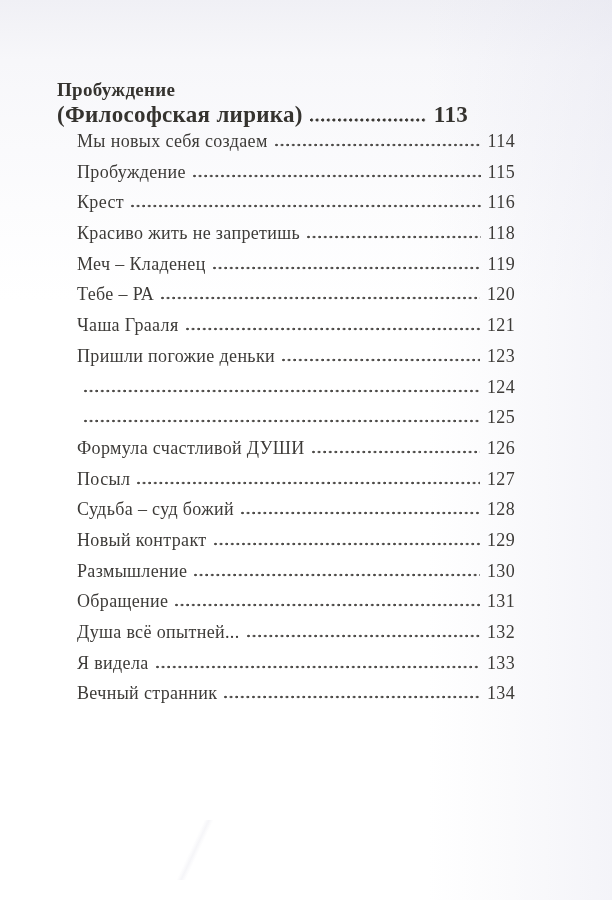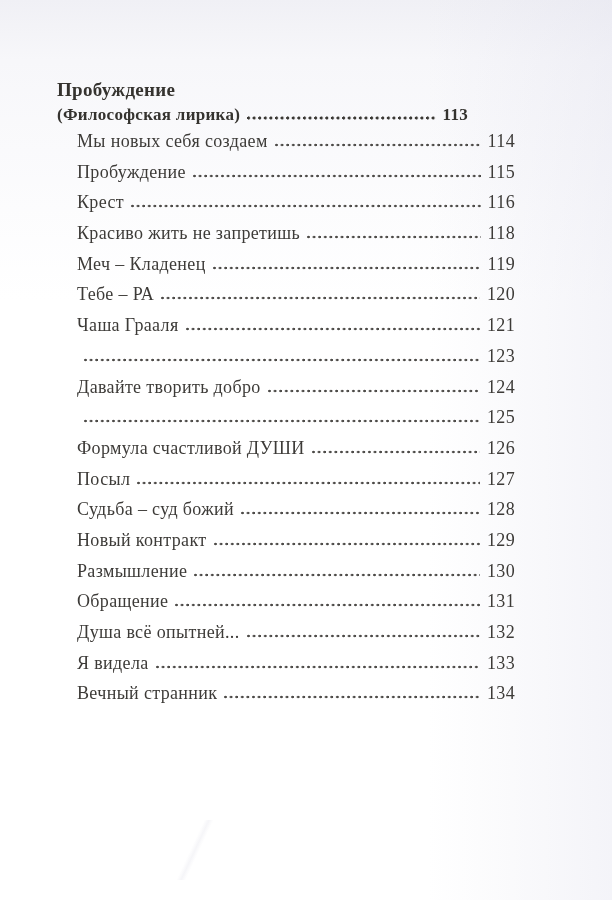--- a/index.html
+++ b/index.html
@@ -43,21 +43,21 @@
     line-height: 25px;
     letter-spacing: 0.3px;
   }
   .row {
     display: flex;
     align-items: baseline;
     white-space: nowrap;
   }
   .head-row {
     font-weight: bold;
-    font-size: 17px;
+    font-size: 23px;
     letter-spacing: 0.3px;
   }
   .head-row > span { line-height: 25px; }
 
   .entries {
     position: absolute;
     left: 77px;
     top: 126px;
     width: 438px;
     color: #3d3b38;
@@ -131,25 +131,25 @@
       <span>Тебе – РА</span>
       <span class="leader"></span>
       <span class="pagenum">120</span>
     </div>
     <div class="row entry">
       <span>Чаша Грааля</span>
       <span class="leader"></span>
       <span class="pagenum">121</span>
     </div>
     <div class="row entry">
+      <span>Пришли погожие деньки</span>
       <span class="leader"></span>
       <span class="pagenum">123</span>
     </div>
     <div class="row entry">
-      <span>Давайте творить добро</span>
       <span class="leader"></span>
       <span class="pagenum">124</span>
     </div>
     <div class="row entry">
       <span class="leader"></span>
       <span class="pagenum">125</span>
     </div>
     <div class="row entry">
       <span>Формула счастливой ДУШИ</span>
       <span class="leader"></span>

